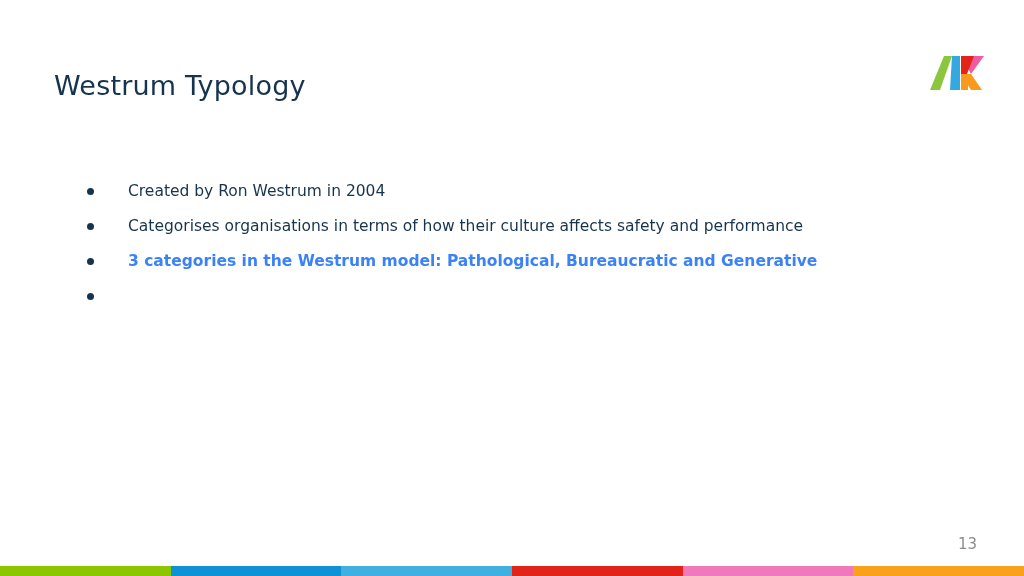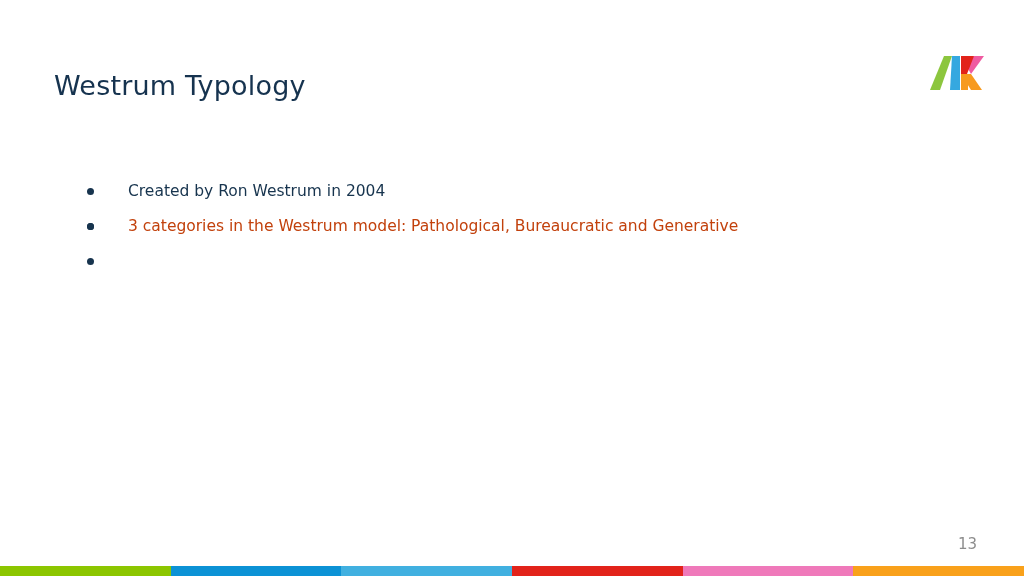--- a/index.html
+++ b/index.html
@@ -113,22 +113,23 @@
     </svg>
   </div>
 
   <ul class="bullet-list">
     <li class="bullet-item" style="color: rgb(23, 52, 78);">
       <span class="bullet-marker" style="background: rgb(23, 52, 78);"></span>
       <span>Created by Ron Westrum in 2004</span>
     </li>
     <li class="bullet-item" style="color: rgb(23, 52, 78);">
       <span class="bullet-marker" style="background: rgb(23, 52, 78);"></span>
+      <span>Categorises organisations in terms of how their culture affects safety and performance</span>
     </li>
-    <li class="bullet-item" style="color: #c2410c;">
+    <li class="bullet-item" style="color: #3b82f6; font-weight: bold;">
       <span class="bullet-marker" style="background: rgb(23, 52, 78);"></span>
       <span>3 categories in the Westrum model: Pathological, Bureaucratic and Generative</span>
     </li>
     <li class="bullet-item" style="color: rgb(23, 52, 78);">
       <span class="bullet-marker" style="background: rgb(23, 52, 78);"></span>
     </li>
   </ul>
 
   <div class="page-number">13</div>
 

